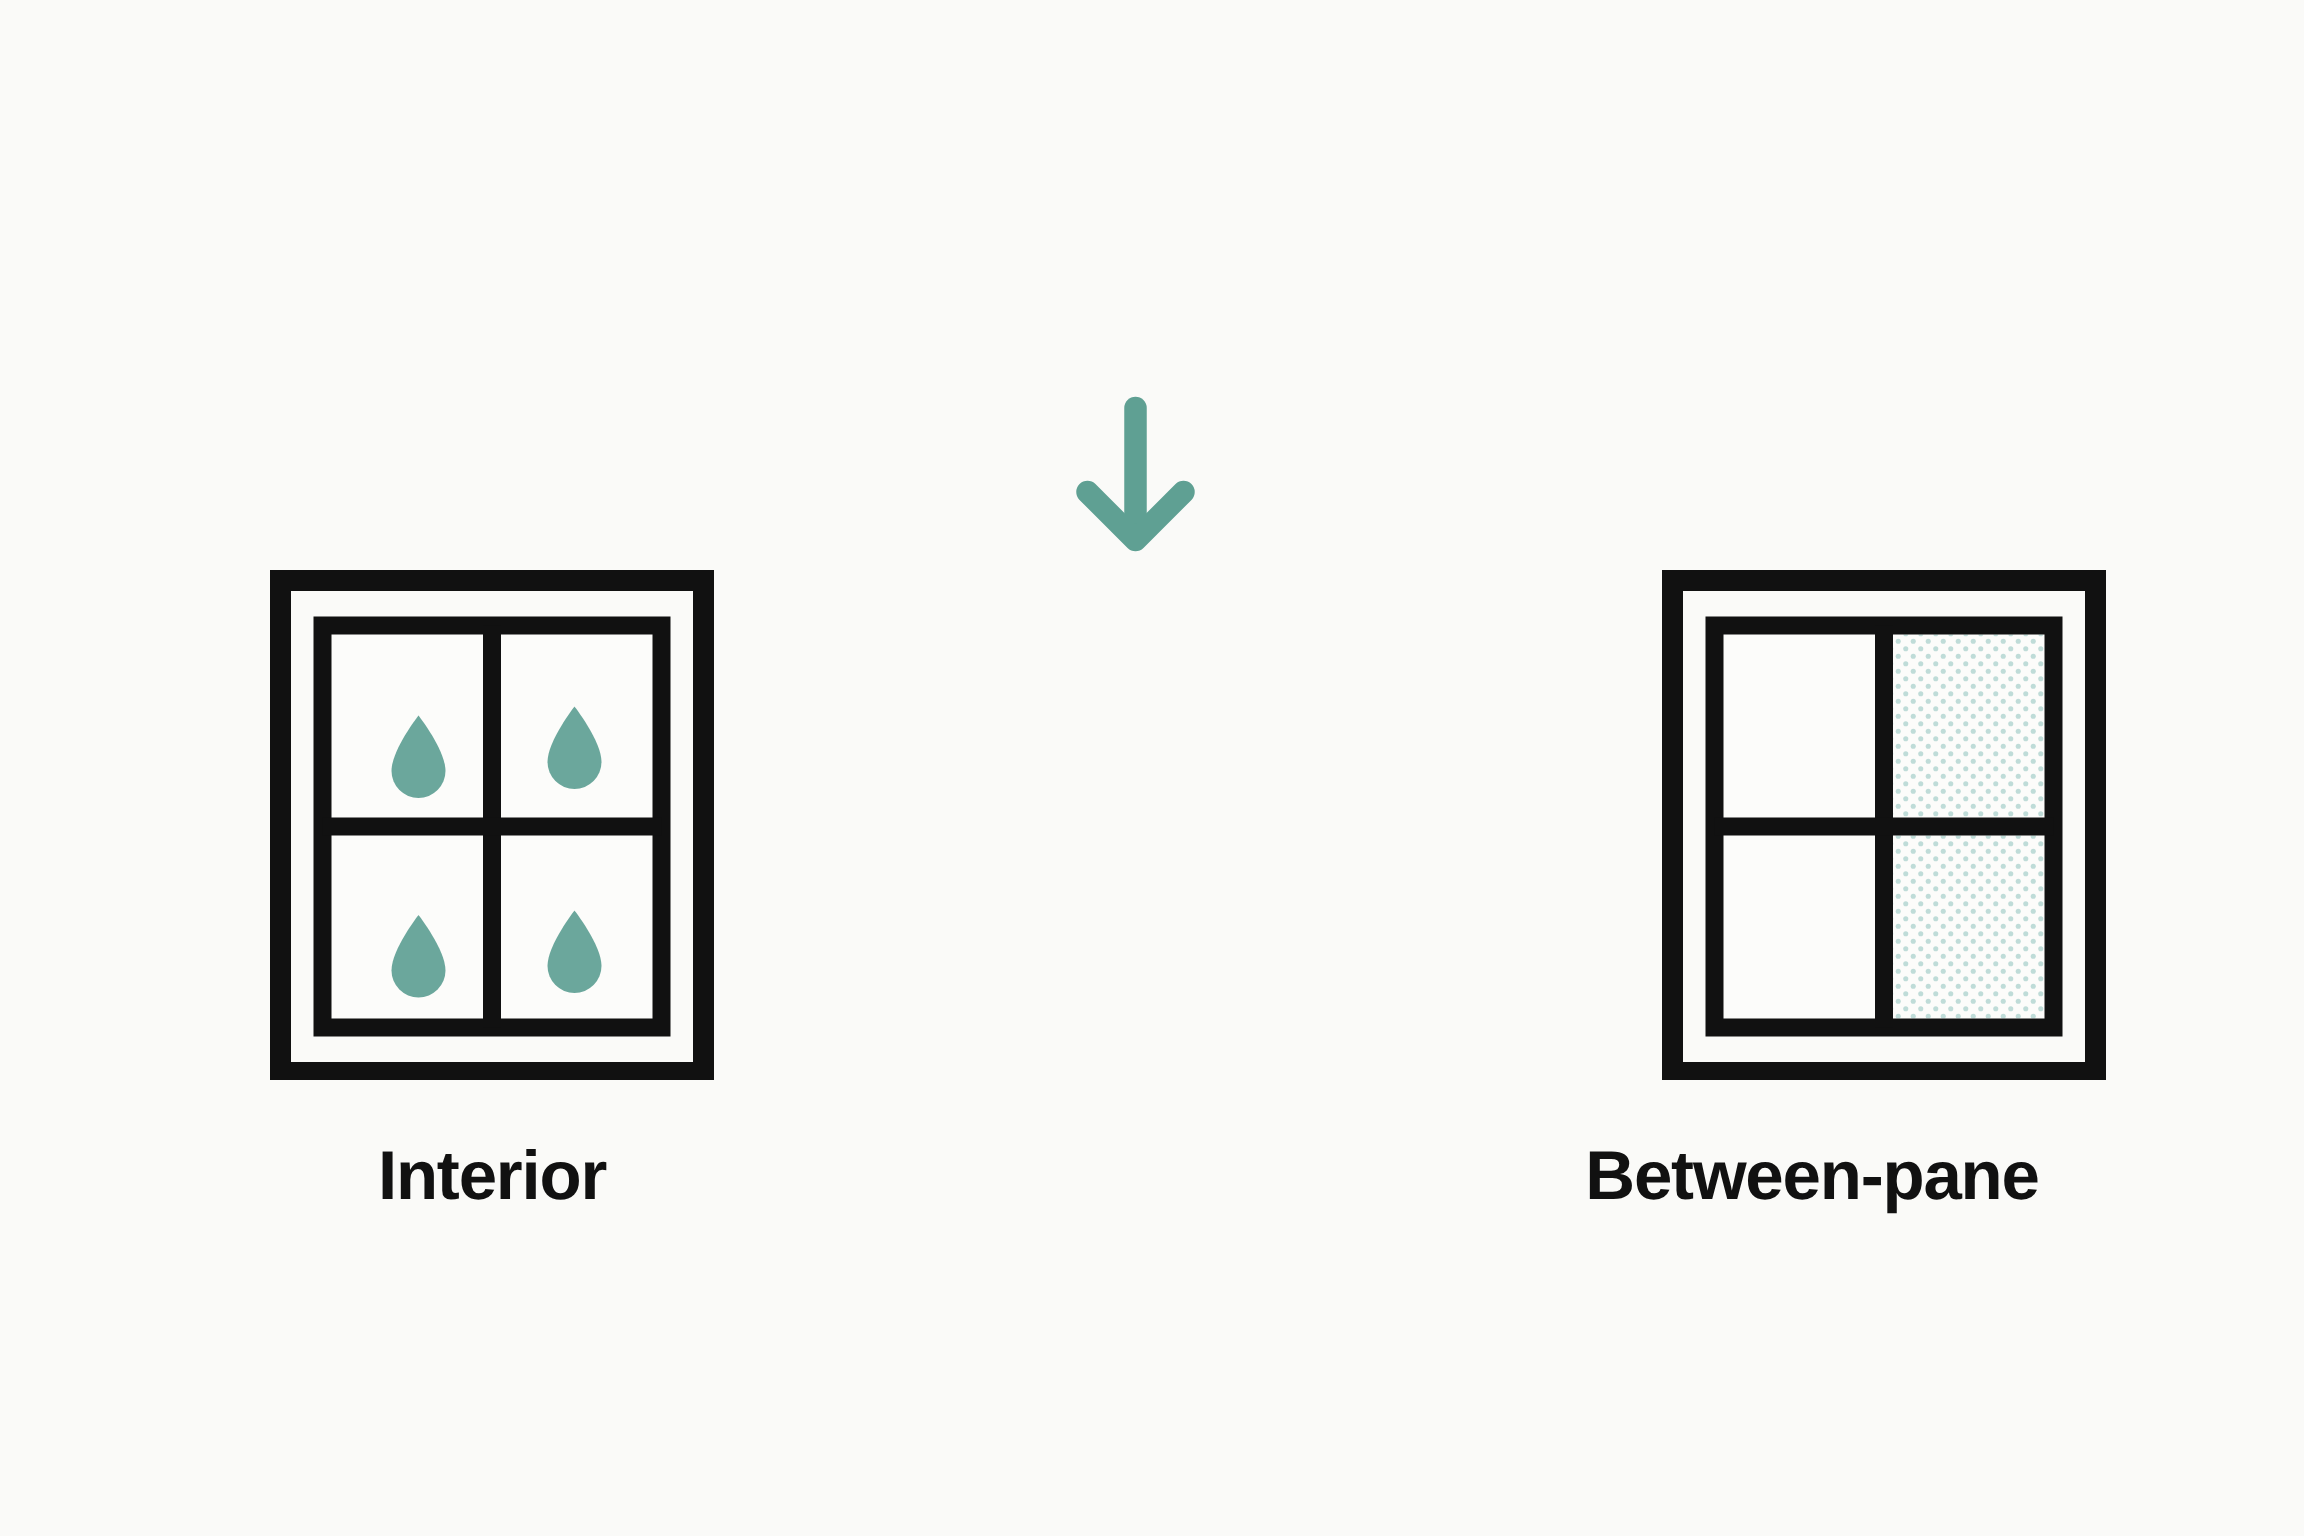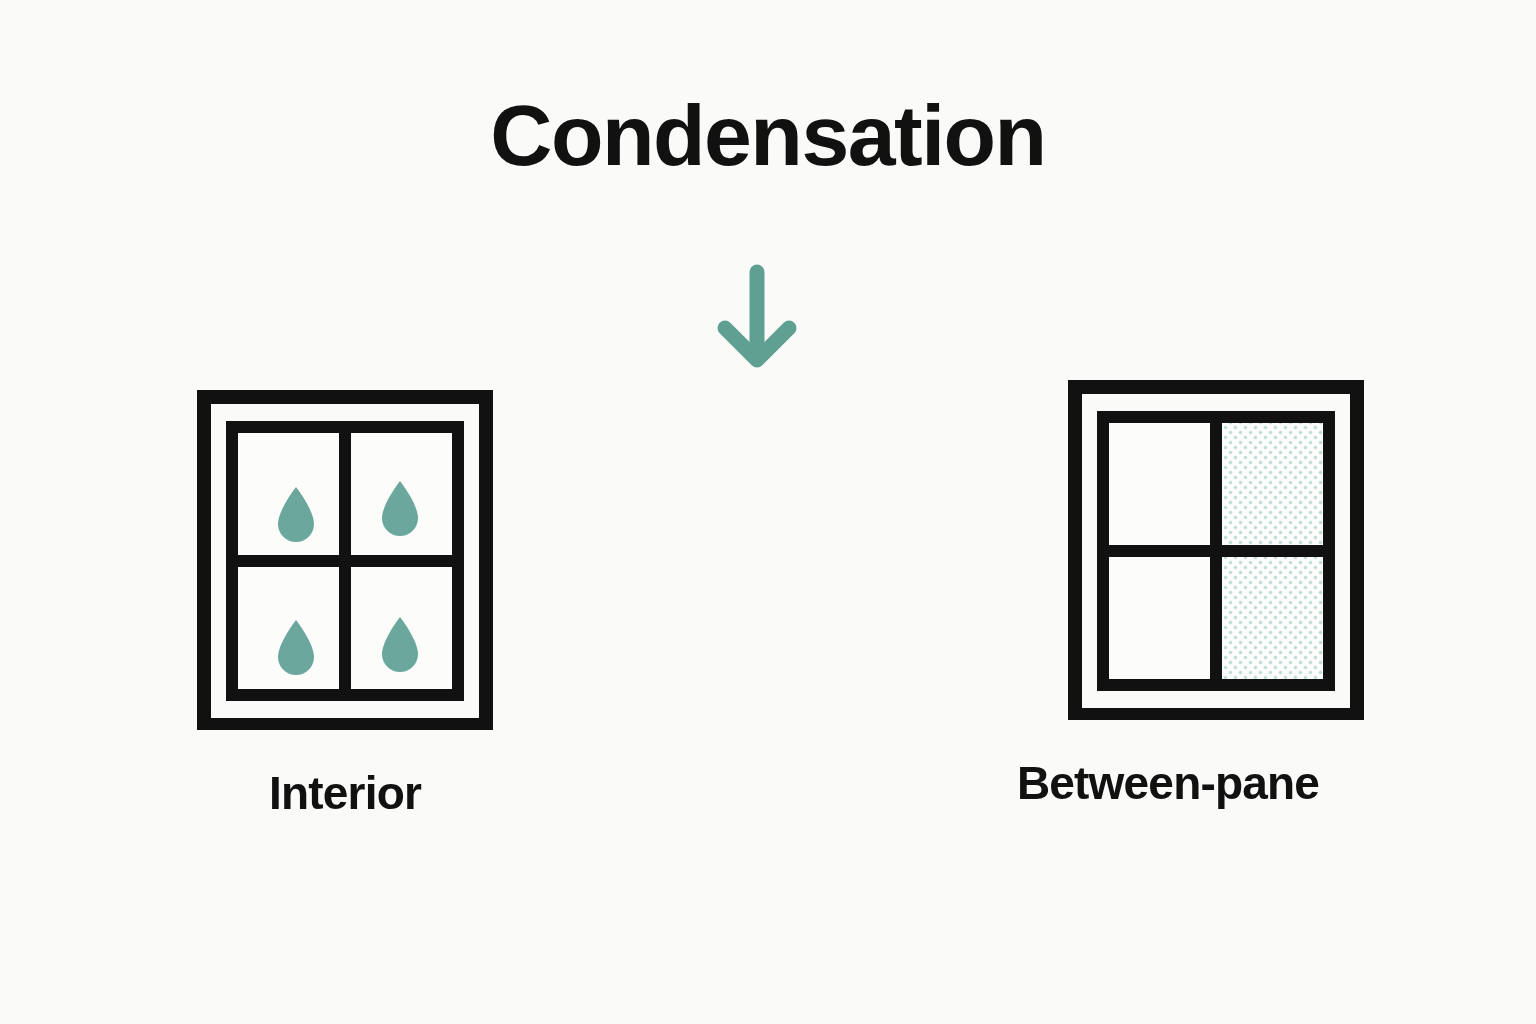--- a/index.html
+++ b/index.html
@@ -46,23 +46,23 @@
     top: 258px;
     width: 130px;
     height: 120px;
   }
 
   
   .window-group {
     position: absolute;
     top: 380px;
   }
-  #group-interior      { left: 197px; margin-top: 10px; }
+  #group-interior      { left: 180px; }
   #group-exterior      { left: 603px; }
-  #group-betweenpane   { left: 1020px; padding-left: 48px; }
+  #group-betweenpane   { left: 1060px; padding-left: 48px; }
 
   .window-figure {
     position: relative;
     width: 296px;
     height: 340px;
   }
 
   .window-label {
     position: absolute;
     top: 376px;
@@ -79,21 +79,20 @@
   #group-betweenpane .window-label {
     left: -50px;
     width: 396px;
   }
 </style>
 </head>
 <body>
 
 <div id="canvas">
 
-  <div id="title">Condensation</div>
 
   <div id="arrow-wrap">
     <svg width="130" height="120" viewBox="0 0 130 120" xmlns="http://www.w3.org/2000/svg">
       <g stroke="#5FA093" stroke-width="15" stroke-linecap="round" stroke-linejoin="round" fill="none">
         <line x1="65" y1="14" x2="65" y2="97"></line>
         <polyline points="33,70 65,102 97,70"></polyline>
       </g>
     </svg>
   </div>
 

